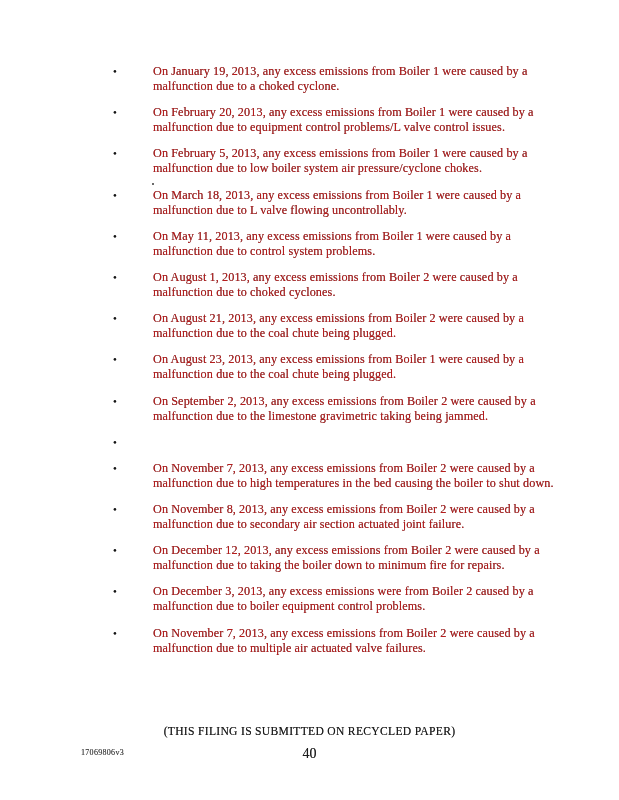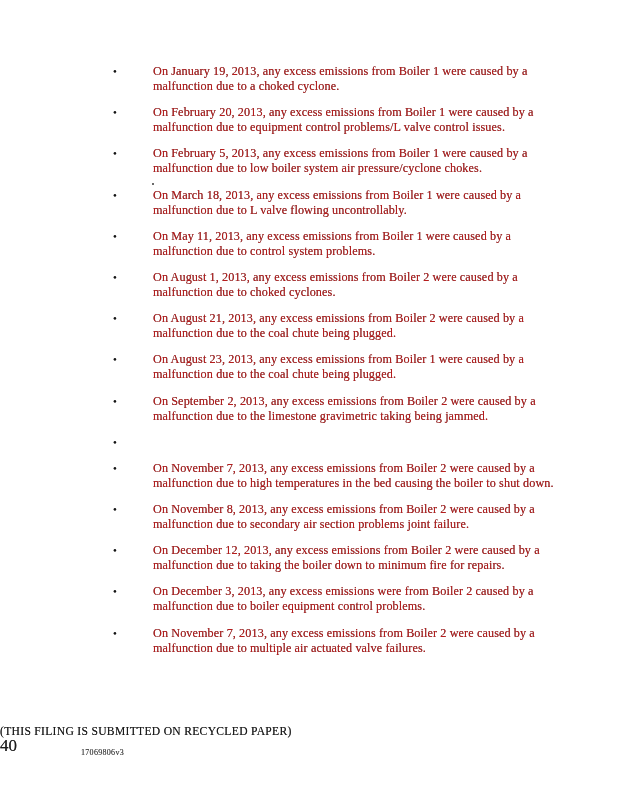--- a/index.html
+++ b/index.html
@@ -61,31 +61,32 @@
     width: 2px;
     height: 2px;
     background: #3a3a3a;
     border-radius: 50%;
   }
   .footer {
     position: absolute;
     top: 725px;
     left: 0;
     width: 619px;
+    text-align: center;
   }
   .footer-statement {
     font-size: 11.6px;
     line-height: 13px;
     letter-spacing: 0.3px;
     color: #1c1c1c;
   }
   .page-number {
-    font-size: 17px;
+    font-size: 14px;
     line-height: 13px;
-    margin-top: 1px;
+    margin-top: 9px;
     color: #1c1c1c;
   }
   .doc-id {
     position: absolute;
     left: 69px;
     top: 748px;
     font-size: 8px;
     letter-spacing: 0.3px;
     color: #4d4d4d;
     margin-left: 12px;
@@ -179,21 +180,21 @@
       <div class="bullet-text">
         <div class="bullet-line">On November 7, 2013, any excess emissions from Boiler 2 were caused by a</div>
         <div class="bullet-line">malfunction due to high temperatures in the bed causing the boiler to shut down.</div>
       </div>
     </div>
 
     <div class="bullet-item">
       <div class="bullet-marker">•</div>
       <div class="bullet-text">
         <div class="bullet-line">On November 8, 2013, any excess emissions from Boiler 2 were caused by a</div>
-        <div class="bullet-line">malfunction due to secondary air section problems joint failure.</div>
+        <div class="bullet-line">malfunction due to secondary air section actuated joint failure.</div>
       </div>
     </div>
 
     <div class="bullet-item">
       <div class="bullet-marker">•</div>
       <div class="bullet-text">
         <div class="bullet-line">On December 12, 2013, any excess emissions from Boiler 2 were caused by a</div>
         <div class="bullet-line">malfunction due to taking the boiler down to minimum fire for repairs.</div>
       </div>
     </div>

